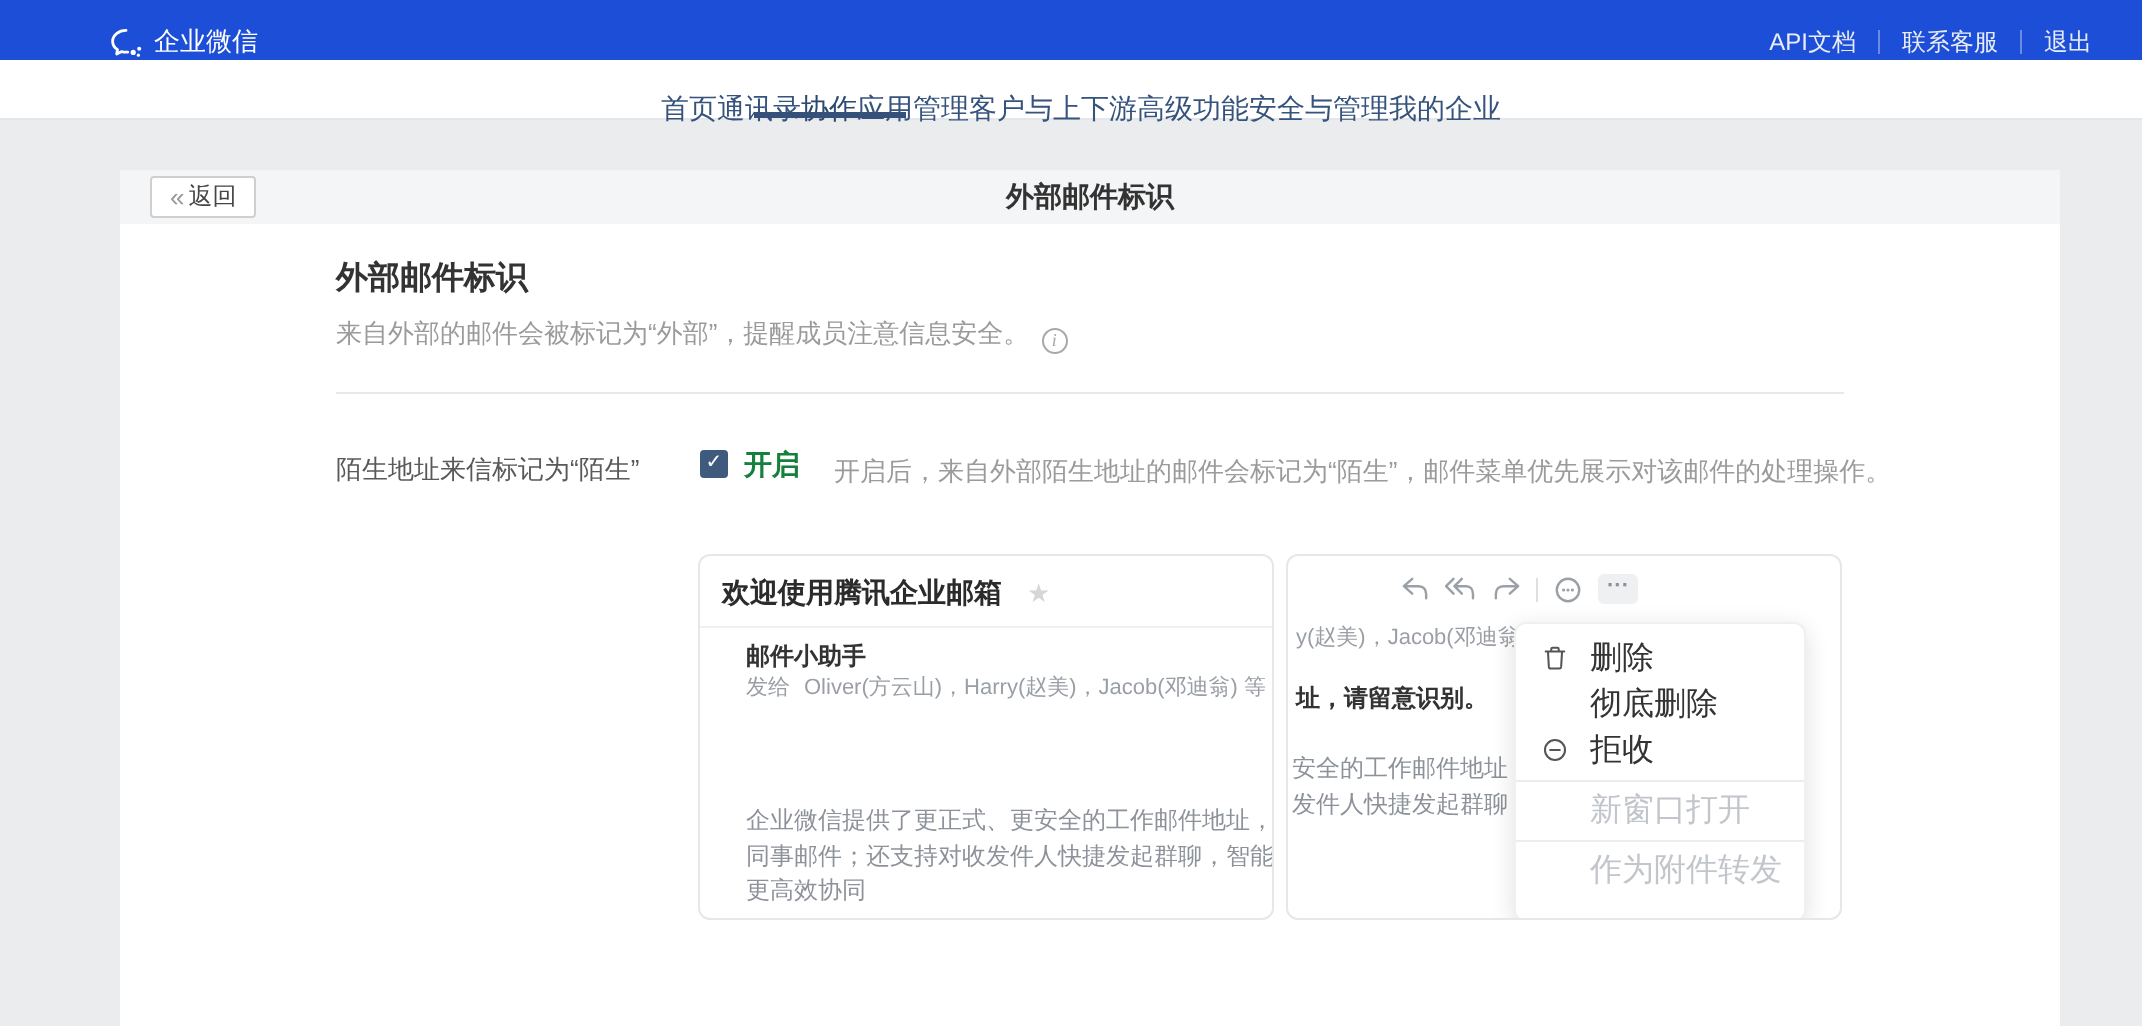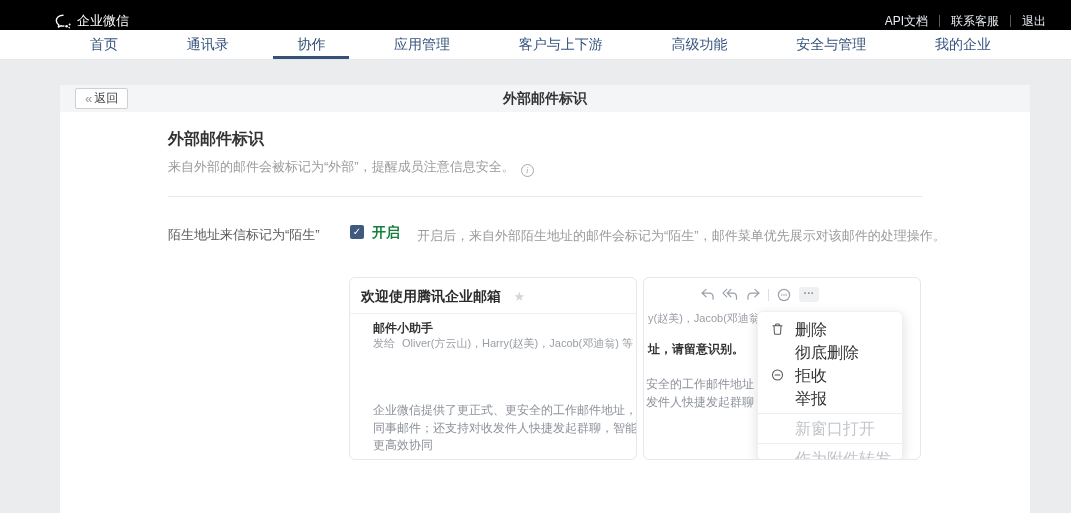--- a/index.html
+++ b/index.html
@@ -1,31 +1,31 @@
 <!DOCTYPE html>
 <html><head>
 <meta charset="utf-8">
 <style>
   * { margin:0; padding:0; box-sizing:border-box; }
   html,body { width:1071px; height:513px; overflow:hidden; }
   body { background:#eaecee; font-family:"Liberation Sans","DejaVu Sans",sans-serif; }
 
   
-  .topbar { height:30px; background:#000000; display:flex; align-items:center;
+  .topbar { height:30px; background:#1d4ed8; display:flex; align-items:center;
             justify-content:space-between; padding:12px 14px 0 55px; }
   .brand { display:flex; align-items:center; color:#fff; font-size:13px; cursor:pointer; }
   .brand svg { margin-right:5px; display:block; }
   .toplinks { display:flex; align-items:center; color:#e8edf3; font-size:12px; }
   .toplink { padding:0 11px; cursor:pointer; }
   .toplink-sep { width:1px; height:12px; background:rgba(255,255,255,.35); }
 
   
   .mainnav { height:30px; background:#fff; border-bottom:1px solid #e4e6e9;
-             display:flex; justify-content:space-between; align-items:stretch;
-             padding:0 80px 0 90px; }
+             display:flex; justify-content:center; align-items:stretch;
+             padding:10px 80px 0 90px; }
   .tab { position:relative; font-size:14px; color:#35537d; line-height:29px;
          cursor:pointer; white-space:nowrap; }
   .tab.active { color:#2c4a6f; }
   .tab.active::after { content:""; position:absolute; left:50%; transform:translateX(-50%);
          bottom:0; width:76px; height:3px; background:#35517a; }
 
   
   .panel { position:absolute; left:60px; top:85px; width:970px; height:428px; background:#fff; }
   .panel-header { position:relative; height:27px; background:#f4f5f6; }
   .panel-title { text-align:center; line-height:27px; font-size:14px; font-weight:700; color:#333; }
@@ -214,23 +214,20 @@
       </div>
       <div class="menu-item">
         <span class="mi-icon">
           <svg width="13" height="14" viewBox="0 0 14 14">
               <circle cx="7" cy="7" r="5.4" fill="none" stroke="currentColor" stroke-width="1.1"></circle>
               <path d="M4.4 7 h5.2" stroke="currentColor" stroke-width="1.1" stroke-linecap="round"></path>
             </svg>
         </span>
         <span>拒收</span>
       </div>
-      <div class="menu-item">
-        <span>举报</span>
-      </div>
       <div class="menu-sep"></div>
       <div class="menu-item disabled">
         <span>新窗口打开</span>
       </div>
       <div class="menu-sep"></div>
       <div class="menu-item disabled">
         <span>作为附件转发</span>
       </div>
     </div>
   </div>

